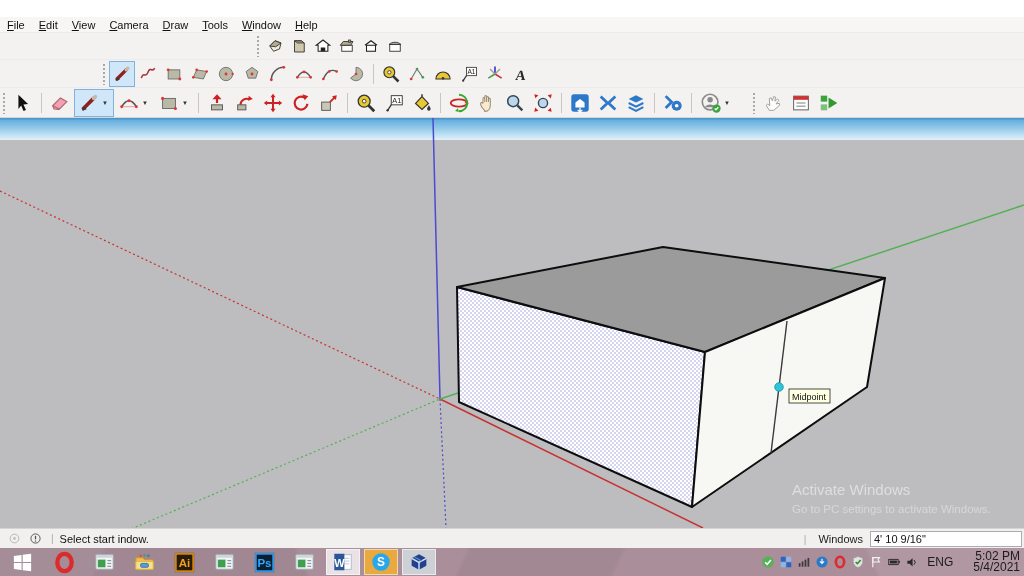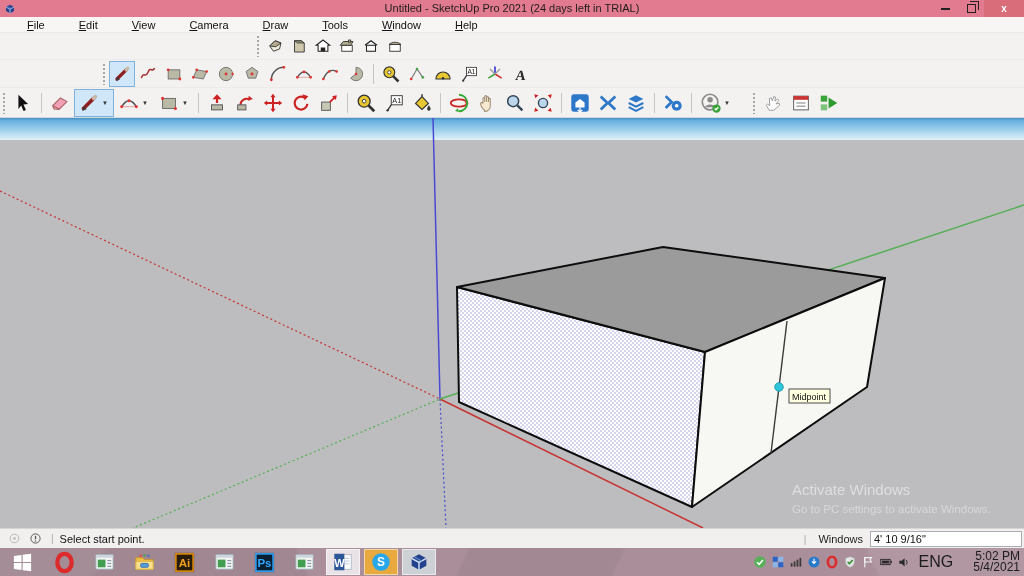--- a/index.html
+++ b/index.html
@@ -14,21 +14,21 @@
   #win-controls { position:absolute; right:0; top:0; height:17px; display:flex; }
   .wbtn { height:17px; display:flex; align-items:center; justify-content:center; cursor:pointer; }
   #btn-min, #btn-restore { width:26px; }
   #btn-close { width:40px; background:#d96d79; color:#fefefe; font-size:10px; font-weight:bold; }
   .minglyph { width:9px; height:2px; background:#222; }
   .restglyph { width:9px; height:9px; border:1.5px solid #222; position:relative; }
   .restglyph:before { content:""; position:absolute; left:2px; top:-4px; width:8px; height:8px; border:1.5px solid #222; border-left:none; border-bottom:none; }
 
   
   #menubar { position:absolute; left:0; top:17px; width:1024px; height:16px; background:#f8f5f5; display:flex; align-items:center; border-bottom:1px solid #eceaea; }
-  .menu-item { font-size:11px; color:#111; padding:0 7px; cursor:pointer;margin-left:20px; }
+  .menu-item { font-size:11px; color:#111; padding:0 7px; cursor:pointer; }
   .menu-item u { text-decoration:underline; }
 
   
   .toolrow { position:absolute; left:0; width:1024px; background:#f4f1f1; display:flex; align-items:center; }
   #row1 { top:33px; height:26px; padding-left:256px; }
   #row2 { top:59px; height:28px; padding-left:102px; border-top:1px solid #eceaea; }
   #row3 { top:87px; height:31px; padding-left:2px; border-top:1px solid #eceaea; border-bottom:1px solid #cfd8dd; }
   .tbtn { display:flex; align-items:center; justify-content:center; border:1px solid transparent; cursor:pointer; }
   .r1 .tbtn { width:24px; height:22px; }
   .r2 .tbtn { width:26px; height:26px; }
@@ -67,48 +67,28 @@
       #aa8f9a;
     display:flex; align-items:center; }
   .task-app { width:40px; height:28px; display:flex; align-items:center; justify-content:center; cursor:pointer;text-decoration:underline; }
   #task-start { width:44px; }
   .task-app .ico { width:23px; height:23px; }
   .task-tile { width:34px; height:26px; margin:1px 2px; border:1px solid rgba(255,255,255,.55); display:flex; align-items:center; justify-content:center; cursor:pointer; }
   .task-tile .ico { width:22px; height:22px; }
   #tray { position:absolute; right:4px; top:0; height:28px; display:flex; align-items:center; gap:4px; }
   .tray-ico { width:14px; height:14px; cursor:pointer; }
   .tray-ico svg { width:100%; height:100%; display:block; }
-  #lang { font-size:16px; color:#1c1c1c; margin:9px 4px; cursor:pointer;text-align:right; }
+  #lang { font-size:12px; color:#1c1c1c; margin:9px 4px; cursor:pointer;text-align:right; }
   #clock { text-align:right; font-size:12px; color:#1c1c1c; line-height:11px; margin-left:12px; cursor:pointer; }
 </style>
 </head>
 <body>
 
 <div id="win">
 
-  <div id="titlebar">
-    <span id="title-app-icon" class="ico">
-        <svg viewBox="0 0 24 24">
-          <path d="M4 8l8-4.5L20 8v8l-8 4.5L4 16z" fill="#23418c"></path>
-          <path d="M4 8l8 4.5L20 8" fill="none" stroke="#cfe0f5" stroke-width="1.6"></path>
-          <path d="M12 12.5V21" stroke="#cfe0f5" stroke-width="1.6"></path>
-          <path d="M7 6.5l8 4.5" stroke="#5f87c9" stroke-width="1.4"></path>
-        </svg>
-      </span>
-    <div id="window-title">Untitled - SketchUp Pro 2021 (24 days left in TRIAL)</div>
-    <div id="win-controls">
-      <div class="wbtn" id="btn-min">
-          <div class="minglyph"></div>
-        </div>
-      <div class="wbtn" id="btn-restore">
-          <div class="restglyph"></div>
-        </div>
-      <div class="wbtn" id="btn-close">x</div>
-    </div>
-  </div>
 
   <div id="menubar">
       <div class="menu-item"><u>F</u>ile</div>
       <div class="menu-item"><u>E</u>dit</div>
       <div class="menu-item"><u>V</u>iew</div>
       <div class="menu-item"><u>C</u>amera</div>
       <div class="menu-item"><u>D</u>raw</div>
       <div class="menu-item"><u>T</u>ools</div>
       <div class="menu-item"><u>W</u>indow</div>
       <div class="menu-item"><u>H</u>elp</div>
@@ -606,21 +586,21 @@
         </svg>
       </span>
     <span class="sico" id="sico2">
         <svg viewBox="0 0 24 24">
           <circle cx="12" cy="12" r="8.5" fill="none" stroke="#555" stroke-width="1.8"></circle>
           <line x1="12" y1="7" x2="12" y2="13.5" stroke="#555" stroke-width="2.4"></line>
           <circle cx="12" cy="16.5" r="1.3" fill="#555"></circle>
         </svg>
       </span>
     <span class="sdiv">|</span>
-    <span id="status-hint">Select start point.</span>
+    <span id="status-hint">Select start indow.</span>
     <div id="length-zone">
       <span class="sdiv">|</span>
       <span id="length-label">Windows</span>
       <input id="length-input" value="4' 10 9/16&quot;" style="">
     </div>
   </div>
 
   <div id="taskbar">
     <div id="apps" style="display:flex; align-items:center;">
         <div class="task-app" id="task-start">

